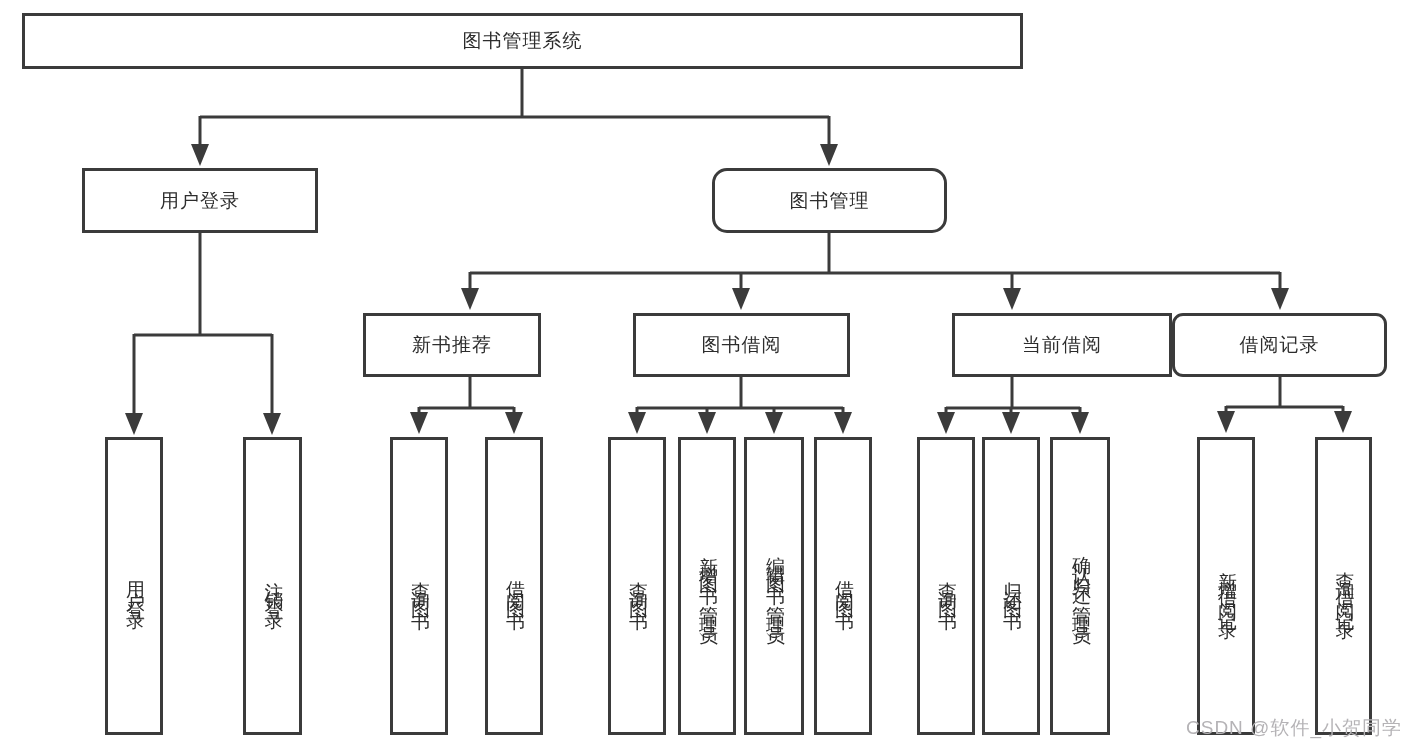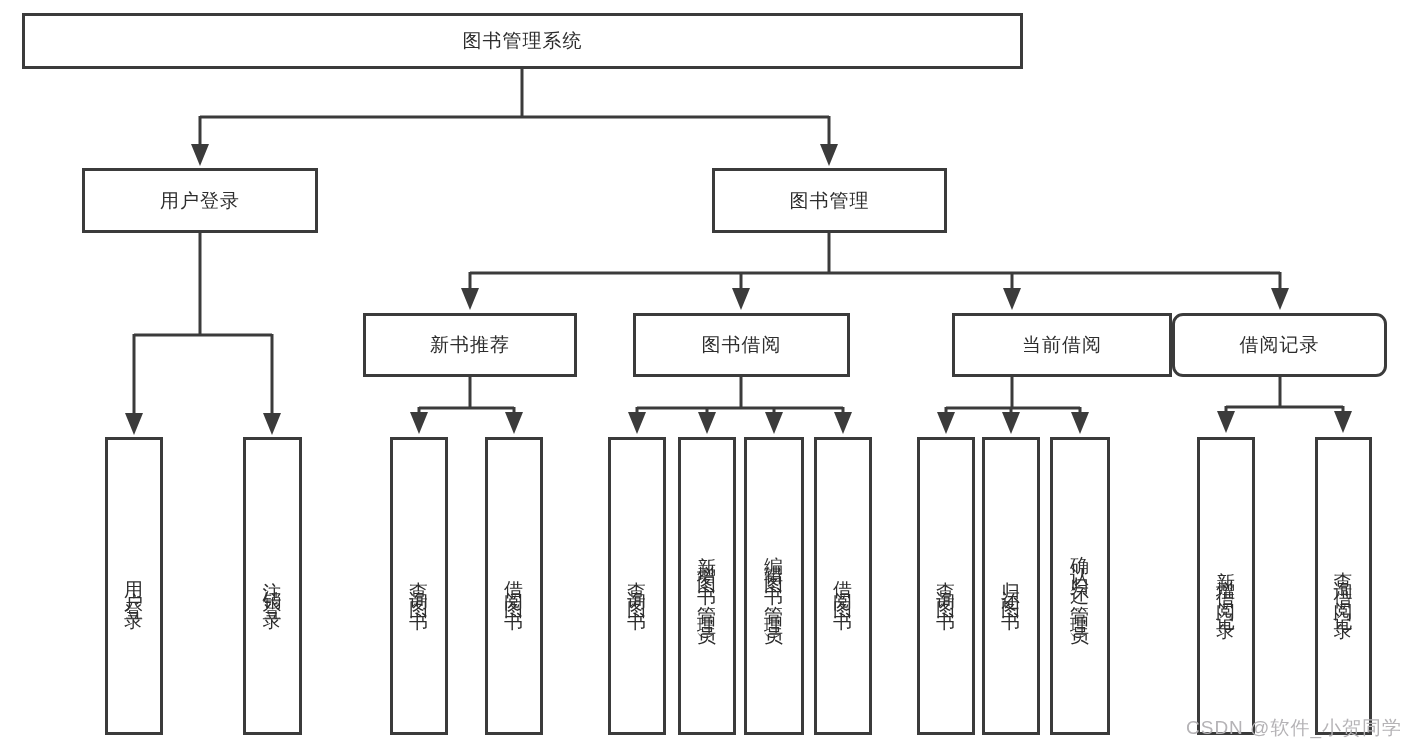--- a/index.html
+++ b/index.html
@@ -25,20 +25,21 @@
     box-sizing: border-box;
     background: #ffffff;
     border: 3px solid #3b3b3b;
     color: #2d2d2d;
     display: flex;
     align-items: center;
     justify-content: center;
     font-size: 19px;
     letter-spacing: 1px;
     text-align: center;
+    font-family: Liberation Mono, monospace;
   }
   .node.v {
     writing-mode: vertical-rl;
     text-orientation: mixed;
     letter-spacing: 10px;
     line-height: 1;
     font-size: 19px;
   }
   .watermark {
     position: absolute;
@@ -129,23 +130,23 @@
       <path class="line" d="M1226 406 L1226 413"></path>
       <path class="line" d="M1343 406 L1343 413"></path>
       <polygon class="arrow" points="1217,411 1235,411 1226,433"></polygon>
       <polygon class="arrow" points="1334,411 1352,411 1343,433"></polygon>
     </g>
   </svg>
 
   <div class="node" style="left:22px; top:13px; width:1001px; height:56px;">图书管理系统</div>
 
   <div class="node" style="left:82px; top:168px; width:236px; height:65px;">用户登录</div>
-  <div class="node" style="left:712px; top:168px; width:235px; height:65px;">图书管理</div>
+  <div class="node" style="left:712px; top:168px; width:235px; height:65px;border-radius:15px;">图书管理</div>
 
-  <div class="node" style="left:363px; top:313px; width:214px; height:64px;">新书推荐</div>
+  <div class="node" style="left:363px; top:313px; width:178px; height:64px;">新书推荐</div>
   <div class="node" style="left:633px; top:313px; width:217px; height:64px;text-align:right;">图书借阅</div>
   <div class="node" style="left:952px; top:313px; width:220px; height:64px;">当前借阅</div>
   <div class="node" style="left:1172px; top:313px; width:215px; height:64px;border-radius:11px;">借阅记录</div>
 
   <div class="node v" style="left:105px; top:437px; width:58px; height:298px;">用户登录</div>
   <div class="node v" style="left:243px; top:437px; width:59px; height:298px;">注销登录</div>
 
   <div class="node v" style="left:390px; top:437px; width:58px; height:298px;">查询图书</div>
   <div class="node v" style="left:485px; top:437px; width:58px; height:298px;">借阅图书</div>
 

